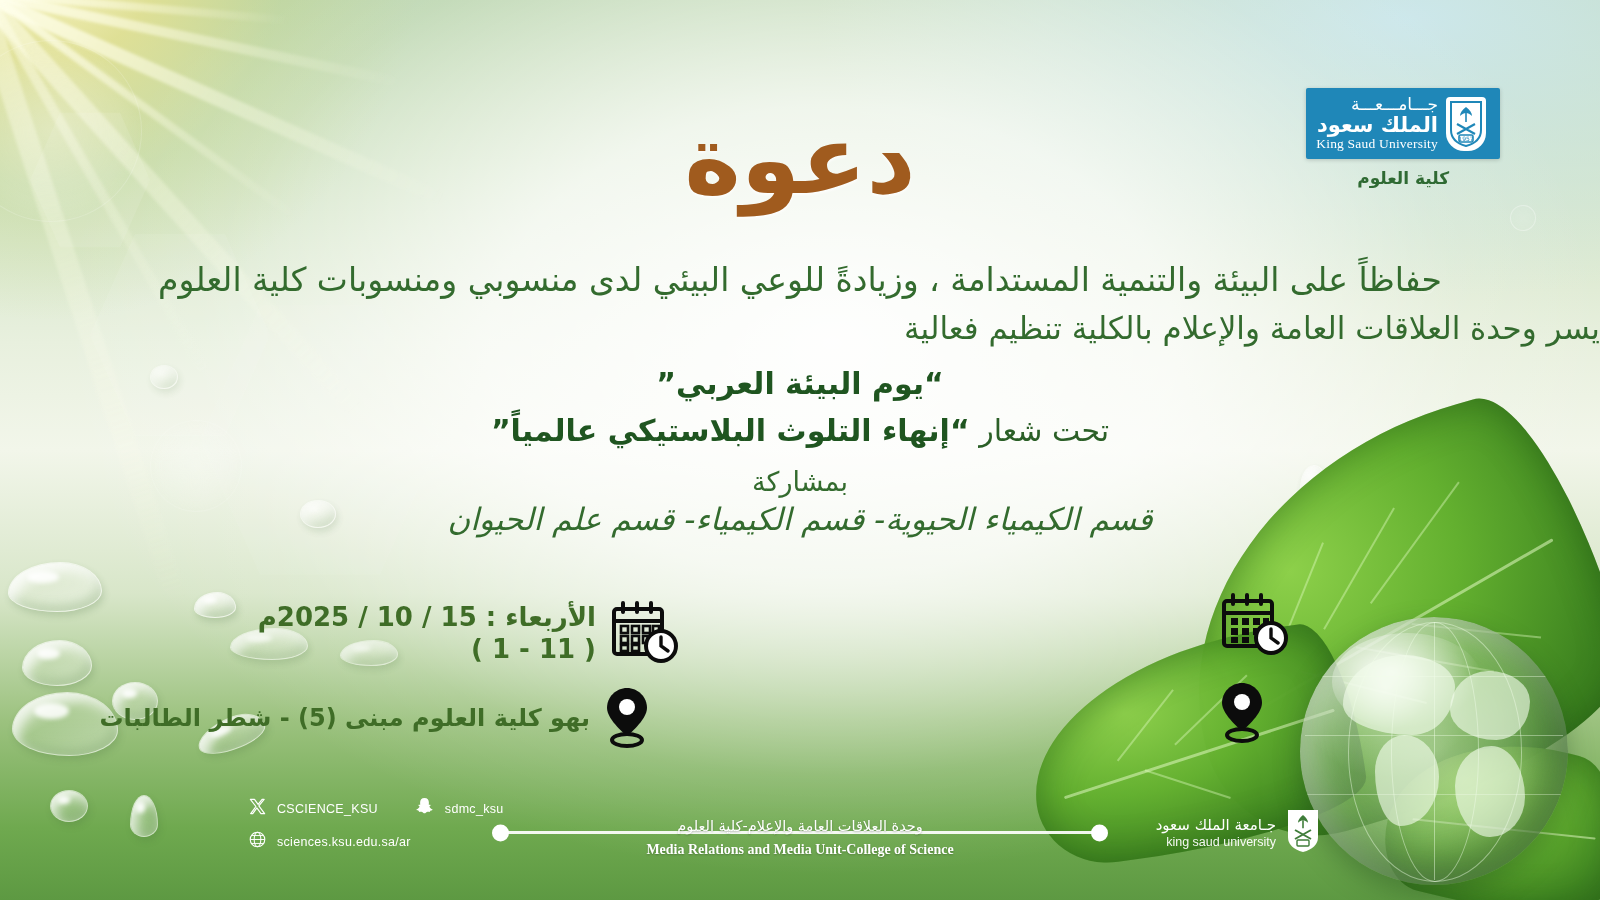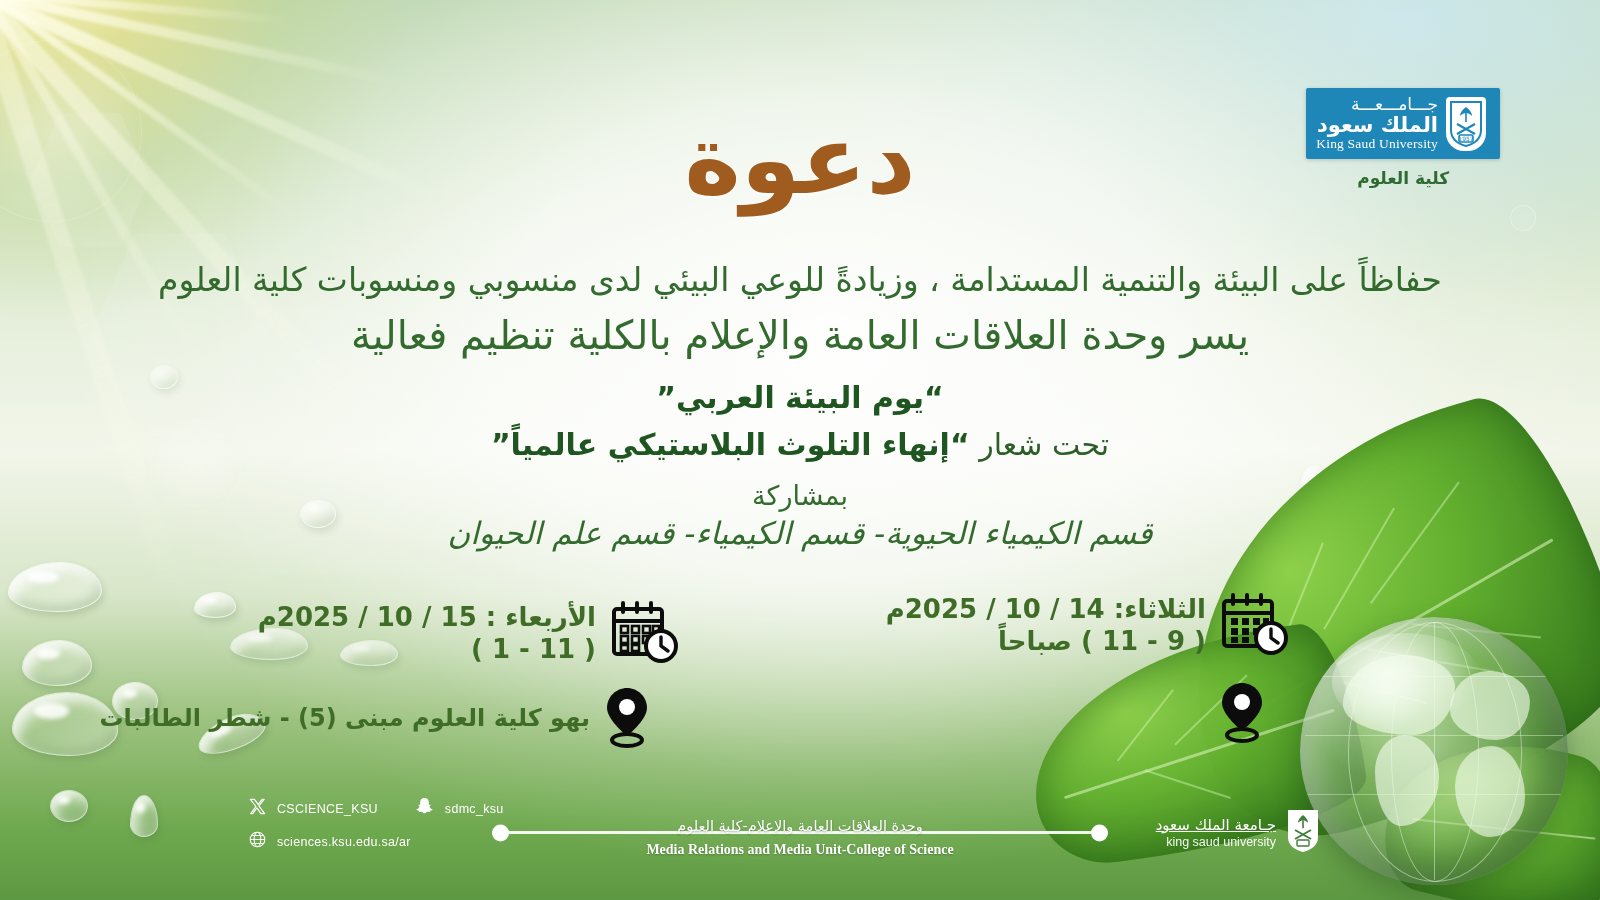--- a/index.html
+++ b/index.html
@@ -127,21 +127,21 @@
     position:absolute;left:0;right:0;top:104px;text-align:center;
     color:#a05b1e;font-size:96px;font-weight:700;
     font-family:"DejaVu Sans","Liberation Sans",sans-serif;
     letter-spacing:-2px;
     text-shadow:0 2px 3px rgba(255,255,255,0.85);
   }
 
   
   #body-block{position:absolute;left:0;right:0;top:258px;text-align:center;color:#2f5d2a;}
   .line-lead{font-size:33px;font-weight:400;color:#336b2e;line-height:1.32;}
-  .line-sub{font-size:40px;font-weight:400;color:#336b2e;line-height:1.45;margin-top:4px;}
+  .line-sub{font-size:31px;font-weight:400;color:#336b2e;line-height:1.45;margin-top:4px;text-align:right;}
   .line-event{font-size:30px;font-weight:700;color:#1f5520;margin-top:16px;}
   .line-slogan{font-size:30px;font-weight:400;color:#2b5f27;margin-top:12px;}
   .line-slogan b{font-weight:700;color:#1f5520;}
   .line-with{font-size:27px;font-weight:400;color:#336b2e;margin-top:18px;}
   .line-depts{font-size:31px;font-weight:400;color:#336b2e;margin-top:4px;font-style:italic;}
 
   
   .evt{position:absolute;color:#3a6a2a;}
   .evt-row{display:flex;align-items:center;gap:14px;justify-content:flex-start;}
   .evt-text{font-weight:700;color:#3f6d27;line-height:1.22;}
@@ -175,21 +175,21 @@
 
   #social{position:absolute;left:248px;bottom:38px;color:#ffffff;direction:ltr;}
   .soc-row{display:flex;align-items:center;gap:10px;margin-bottom:9px;}
   .soc-label{font-size:12.5px;font-family:"Liberation Sans",sans-serif;letter-spacing:0.3px;}
   .soc-gap{width:16px;}
 
   #ksu-bottom{
     position:absolute;right:280px;bottom:42px;display:flex;align-items:center;gap:10px;direction:rtl;
   }
   #ksu-bottom-text{color:#ffffff;text-align:right;line-height:1.25;}
-  #ksu-b-ar{font-size:15px;letter-spacing:1.5px;text-decoration:underline;}
+  #ksu-b-ar{font-size:15px;letter-spacing:1.5px;}
   #ksu-b-en{font-size:12.5px;font-family:"Liberation Sans",sans-serif;opacity:0.95;}
 </style>
 </head>
 <body>
 
 <div id="poster">
 
   <div>
 
     <div class="sunray" style="left:-10px;top:-10px;width:420px;height:10px;transform:rotate(12deg);"></div>
@@ -311,24 +311,20 @@
                 <rect x="43" y="26" width="6" height="7"></rect>
               <rect x="11" y="36" width="7" height="7"></rect>
                 <rect x="22" y="36" width="7" height="7"></rect>
                 <rect x="33" y="36" width="7" height="7"></rect>
               <rect x="11" y="45" width="7" height="6"></rect>
                 <rect x="22" y="45" width="7" height="6"></rect>
             </g>
             <circle cx="51" cy="46" r="15" fill="#ffffff" stroke="#0c0c0c" stroke-width="4"></circle>
             <path d="M51 37 v9 l7 5" stroke="#0c0c0c" stroke-width="3.4" fill="none" stroke-linecap="round"></path>
           </svg>
-        </span>
-        <span class="evt-text">
-          <span>الثلاثاء: 14 / 10 / 2025م</span><br>
-          <span>( 9 - 11 ) صباحاً</span>
         </span>
       </div>
     </div>
 
     <div class="evt evt-date" id="evt-female">
       <div class="evt-row">
         <span class="ico">
           <svg width="70" height="64" viewBox="0 0 70 64" aria-hidden="true">
             <rect x="4" y="9" width="48" height="45" rx="3" fill="none" stroke="#0c0c0c" stroke-width="4"></rect>
             <path d="M4 21 H52" stroke="#0c0c0c" stroke-width="4"></path>

